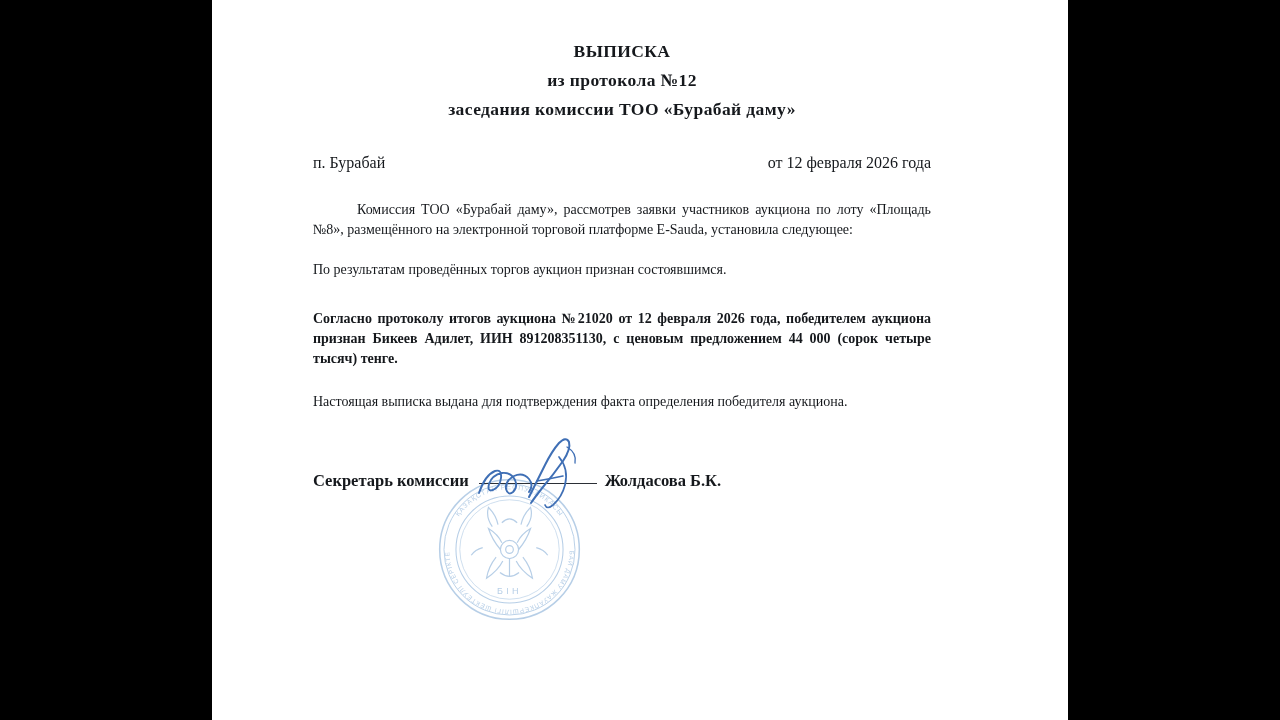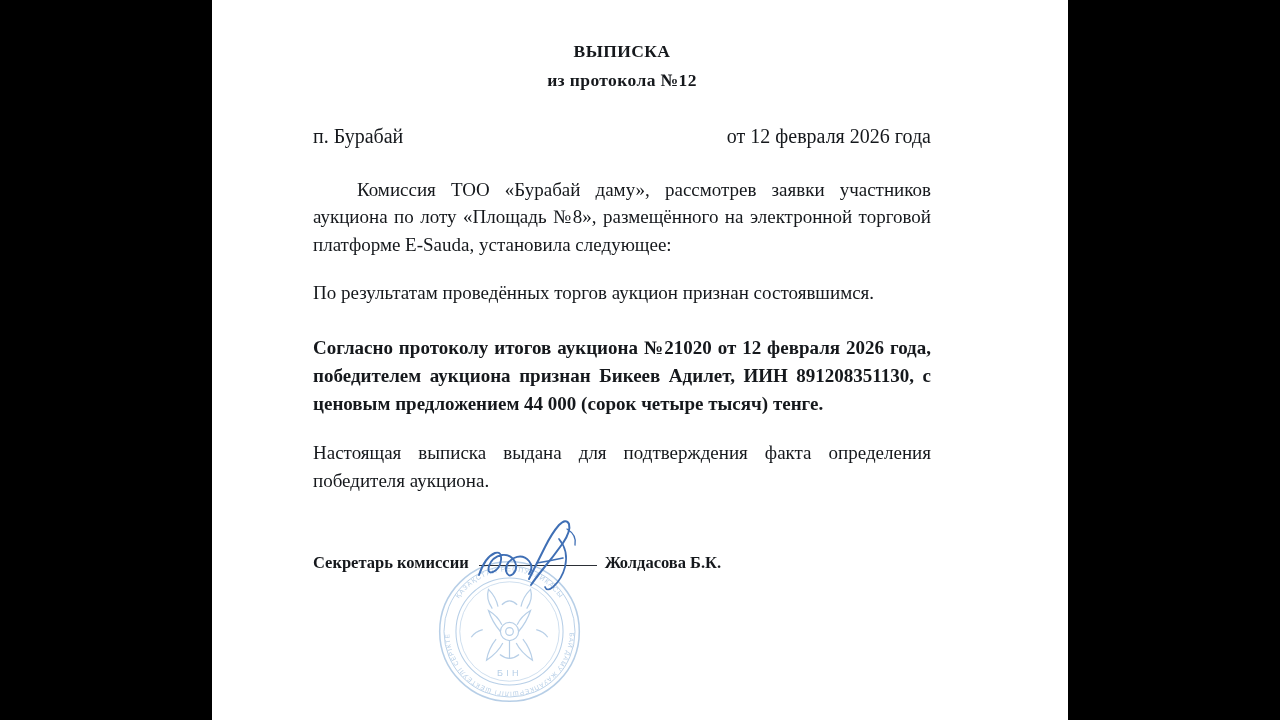--- a/index.html
+++ b/index.html
@@ -48,28 +48,28 @@
   .doc-title-main    { margin-top: 39px; }
   .doc-title-sub1    { margin-top: 4px; }
   .doc-title-sub2    { margin-top: 4px; }
 
   
   .place-date-row {
     display: flex;
     justify-content: space-between;
     align-items: baseline;
     margin-top: 32px;
-    font-size: 20px;
+    font-size: 16px;
   }
   .place-text { text-align: left; }
   .date-text  { text-align: center; }
 
   
   .para {
-    font-size: 19px;
+    font-size: 14px;
     line-height: 1.455;
     text-align: justify;
     text-justify: inter-word;
     -webkit-hyphens: none;
     hyphens: none;
   }
   .para-intro   { margin-top: 28px; text-indent: 44px; }
   .para-result  { margin-top: 20px; text-align: left; font-family: Liberation Serif, serif; }
   .para-protocol{ margin-top: 28px; font-weight: bold; }
   .para-purpose { margin-top: 22px; }
@@ -126,20 +126,21 @@
 <body>
 
 <div id="page-sheet">
 
   <div id="doc-body">
 
     <div class="doc-title doc-title-main">ВЫПИСКА</div>
 
     <div class="doc-title doc-title-sub1">из протокола №12</div>
 
+    <div class="doc-title doc-title-sub2">заседания комиссии ТОО «Бурабай даму»</div>
 
     <div class="place-date-row">
       <span class="place-text">п. Бурабай</span>
       <span class="date-text">от 12 февраля 2026 года</span>
     </div>
 
     <p class="para para-intro">Комиссия ТОО «Бурабай даму», рассмотрев заявки участников аукциона по лоту «Площадь №8», размещённого на электронной торговой платформе E-Sauda, установила следующее:</p>
 
     <p class="para para-result">По результатам проведённых торгов аукцион признан состоявшимся.</p>
 

